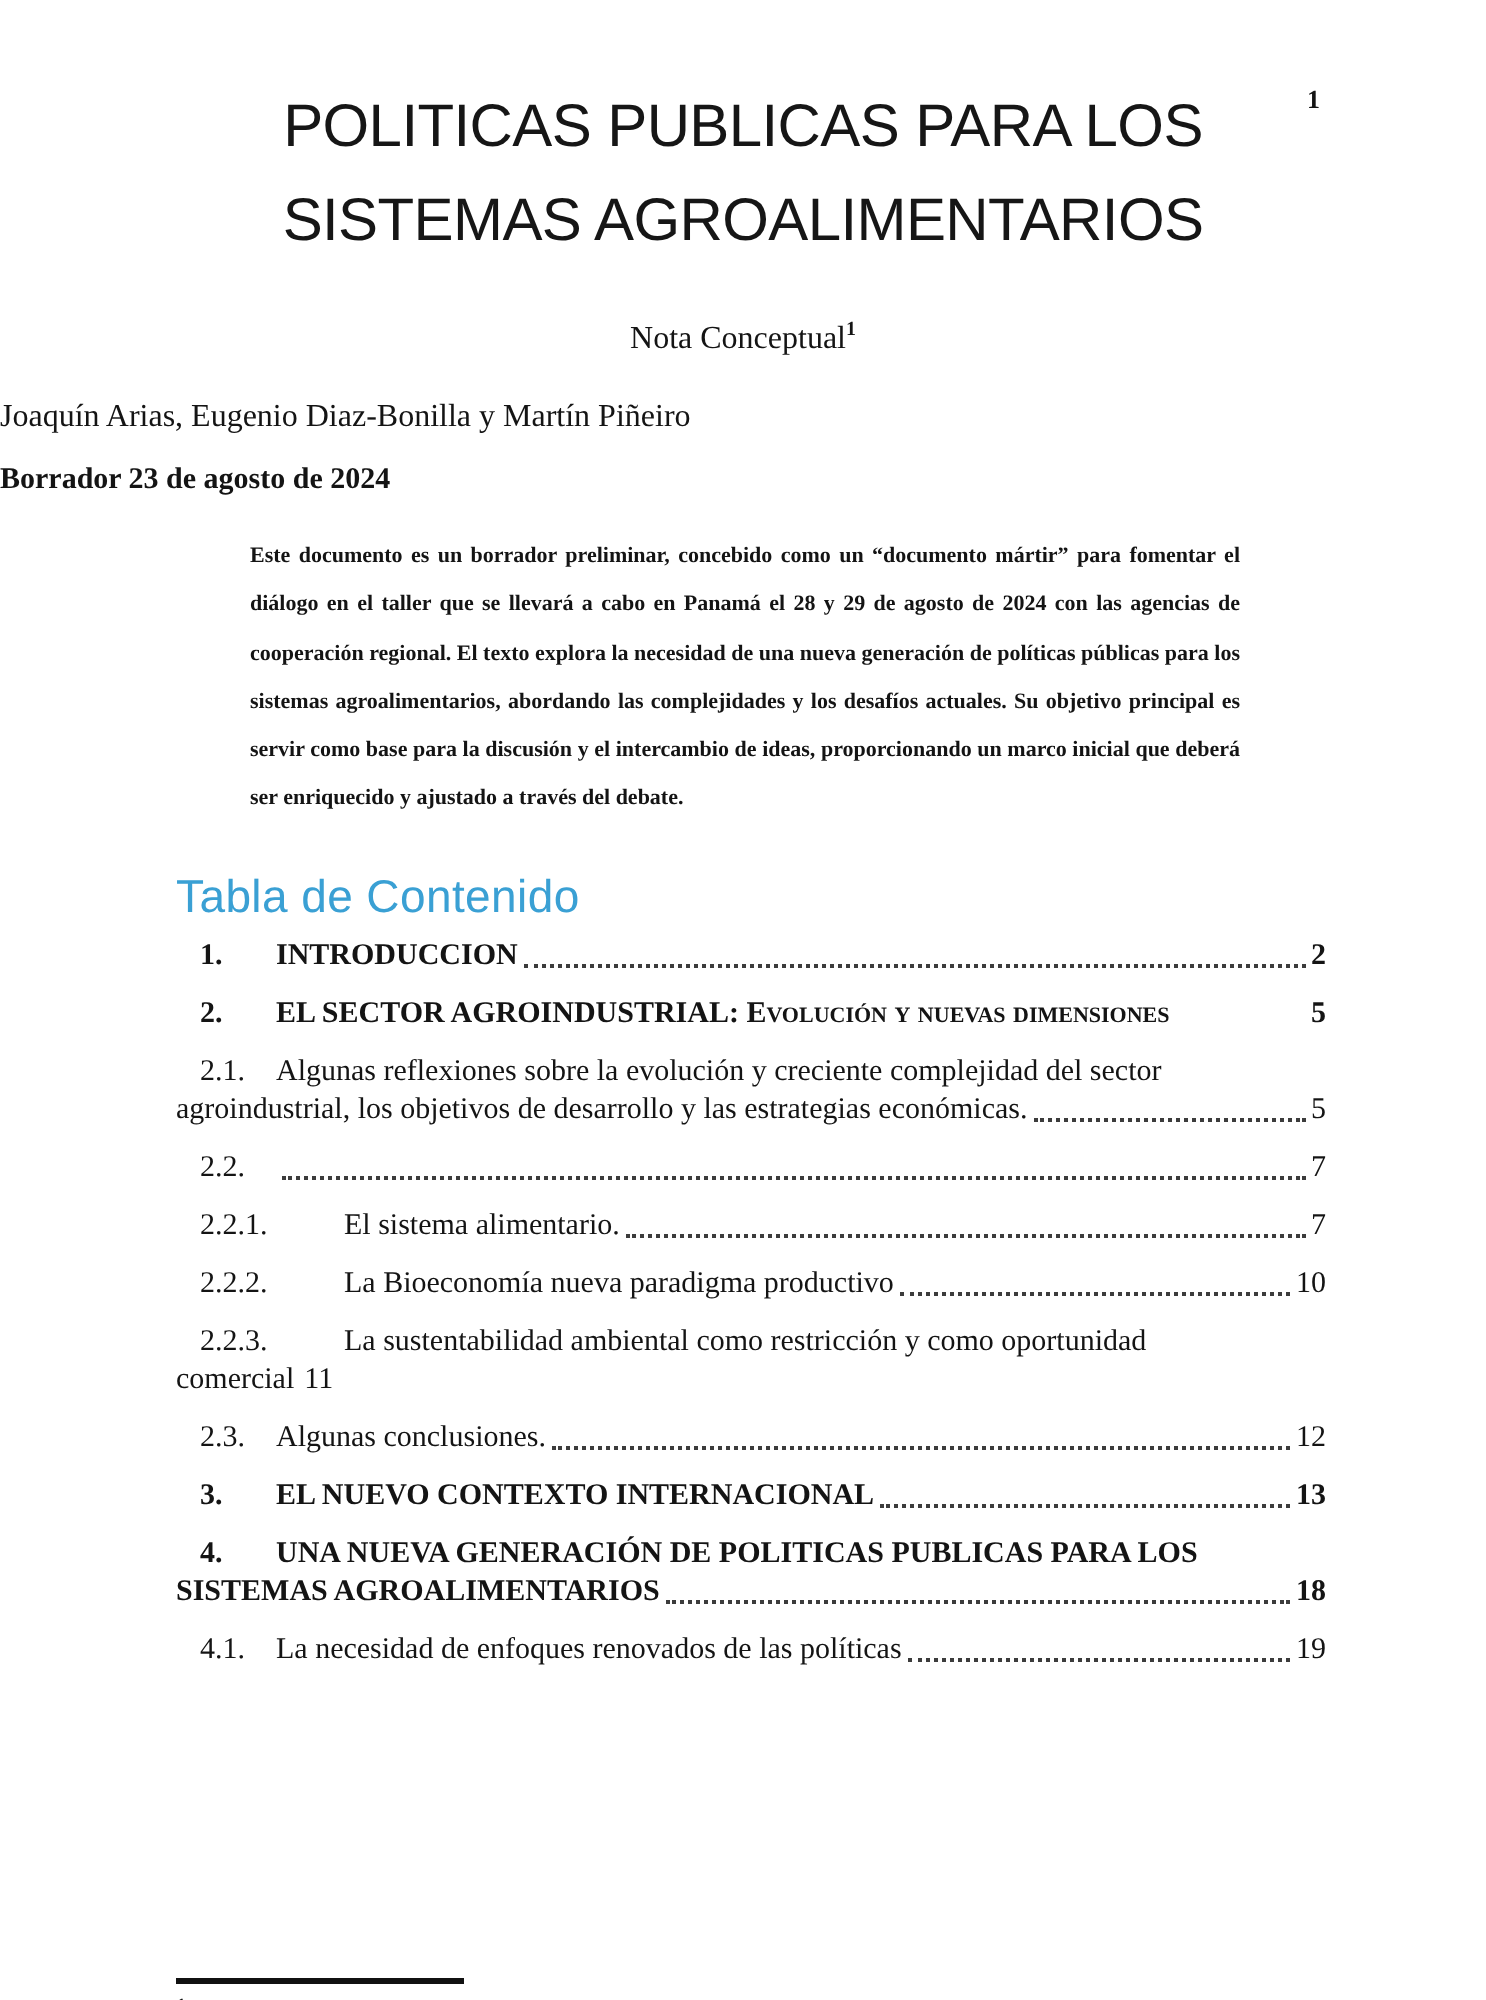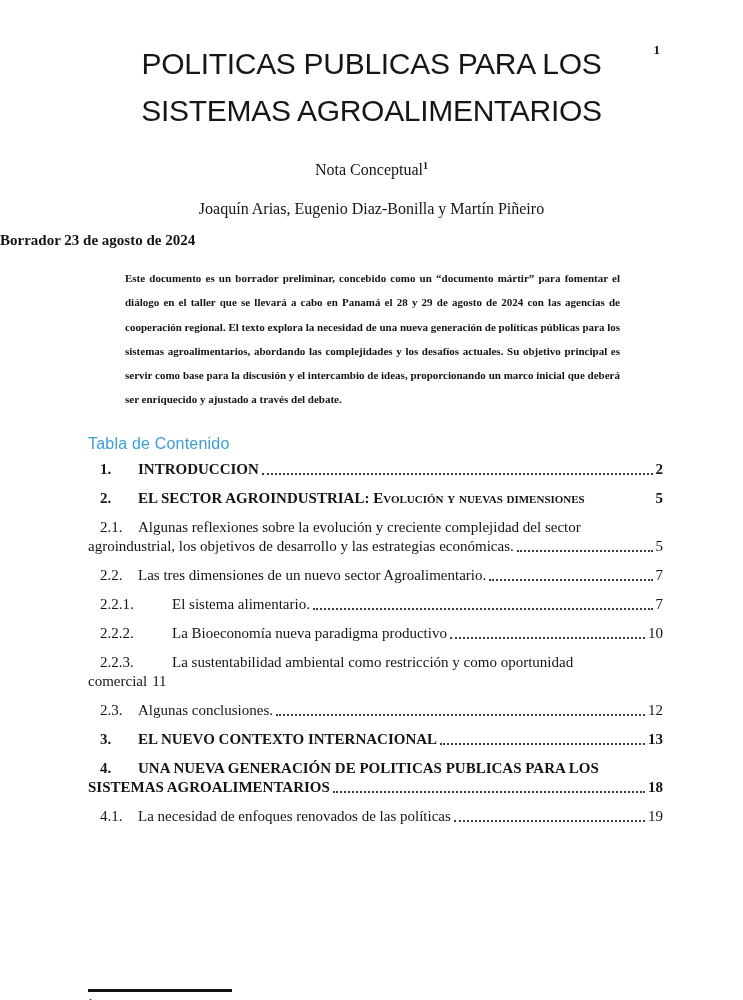--- a/index.html
+++ b/index.html
@@ -37,40 +37,40 @@
     font-size: 16px;
   }
   sup.fn-ref {
     font-size: 10px;
     vertical-align: super;
     line-height: 0;
     font-weight: bold;
   }
   .authors {
     margin-top: 21px;
-    text-align: center;
+    text-align: left;
     font-size: 16px;
   }
   .dateline {
     margin: 14px 81px 0 0;
     text-align: left;
     font-size: 15px;
     font-weight: bold;
   }
   .abstract {
     margin: 17px 123px 0 125px;
     text-align: justify;
     font-size: 11px;
     line-height: 24.3px;
     font-weight: bold;
   }
   .toc-heading {
     margin: 23px 18px 7px 88px;
     font-family: "Liberation Sans", sans-serif;
-    font-size: 16px;
+    font-size: 23px;
     letter-spacing: 0.2px;
   }
   .toc {
     margin: 0 80px 0 88px;
     font-size: 15px;
   }
   .toc-line {
     display: flex;
     align-items: baseline;
     line-height: 18px;
@@ -156,21 +156,20 @@
       <span class="toc-text">Algunas reflexiones sobre la evolución y creciente complejidad del sector</span>
     </div>
     <div class="toc-line cont">
       <span class="toc-text">agroindustrial, los objetivos de desarrollo y las estrategias económicas.</span>
       <span class="toc-lead"></span>
       <span class="toc-page">5</span>
     </div>
 
     <div class="toc-line">
       <span class="toc-num w1">2.2.</span>
-      <span class="toc-text">Las tres dimensiones de un nuevo sector Agroalimentario.</span>
       <span class="toc-lead"></span>
       <span class="toc-page">7</span>
     </div>
 
     <div class="toc-line">
       <span class="toc-num w3">2.2.1.</span>
       <span class="toc-text">El sistema alimentario.</span>
       <span class="toc-lead"></span>
       <span class="toc-page">7</span>
     </div>

